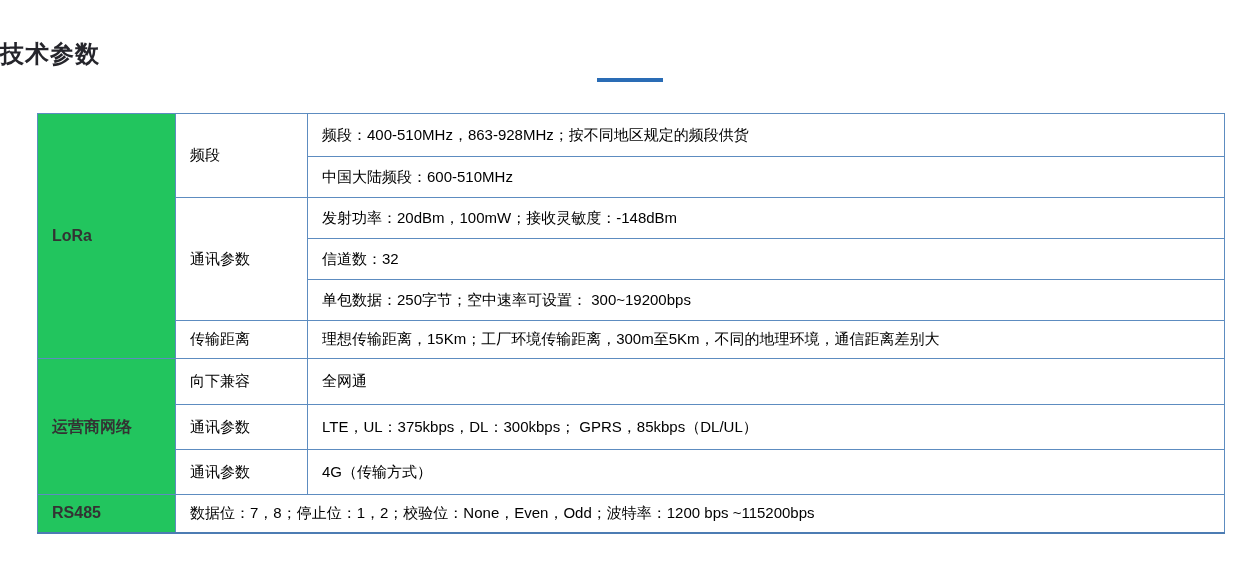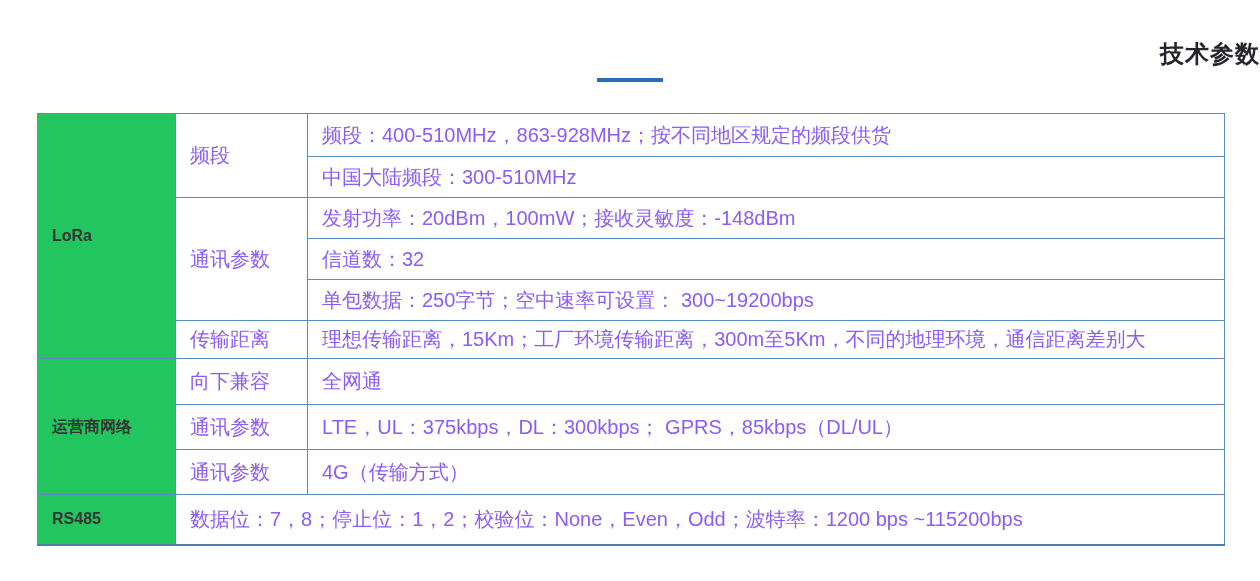--- a/index.html
+++ b/index.html
@@ -6,21 +6,21 @@
     margin: 0;
     padding: 0;
     width: 1260px;
     height: 581px;
     background: #ffffff;
     font-family: "Liberation Sans", "DejaVu Sans", sans-serif;
     overflow: hidden;
   }
   .title-wrap {
     width: 100%;
-    text-align: right;
+    text-align: left;
     padding-top: 40px;
   }
   .page-title {
     display: inline-block;
     font-size: 24px;
     font-weight: bold;
     color: #25252b;
     letter-spacing: 1px;
     line-height: 1.2;
   }
@@ -33,22 +33,22 @@
   .spec-table {
     position: absolute;
     left: 37px;
     top: 113px;
     width: 1188px;
     border-collapse: collapse;
     table-layout: fixed;
   }
   .spec-table td {
     border: 1px solid #5d8cc0;
-    font-size: 20px;
-    color: #8b5cf6;
+    font-size: 15px;
+    color: #000000;
     padding: 0 14px;
     vertical-align: middle;
     line-height: 1.35;
     background: #ffffff;
     overflow: hidden;
     white-space: nowrap;
   }
   .spec-table td.cat {
     background: #22c55e;
     font-weight: bold;
@@ -56,21 +56,21 @@
     color: #333333;
   }
   .spec-table { border-bottom: 2px solid #4c7cb3; }
   col.c-cat   { width: 138px; }
   col.c-param { width: 132px; }
   tr.h43 { height: 43px; }
   tr.h41 { height: 41px; }
   tr.h38 { height: 38px; }
   tr.h46 { height: 46px; }
   tr.h45 { height: 45px; }
-  tr.h50 { height: 50px; padding-left: 32px; }
+  tr.h50 { height: 38px; padding-left: 32px; }
 </style>
 </head>
 <body>
 
 <div class="title-wrap">
   <div class="page-title">技术参数</div>
   <div class="title-underline"></div>
 </div>
 
 <table class="spec-table">
@@ -80,21 +80,21 @@
     <col>
   </colgroup>
 
   <tbody>
       <tr class="h43">
     <td class="cat" rowspan="6">LoRa</td>
     <td class="param" rowspan="2">频段</td>
     <td class="val">频段：400-510MHz，863-928MHz；按不同地区规定的频段供货</td>
   </tr>
   <tr class="h41">
-    <td class="val">中国大陆频段：300-510MHz</td>
+    <td class="val">中国大陆频段：600-510MHz</td>
   </tr>
   <tr class="h41">
     <td class="param" rowspan="3">通讯参数</td>
     <td class="val">发射功率：20dBm，100mW；接收灵敏度：-148dBm</td>
   </tr>
   <tr class="h41">
     <td class="val">信道数：32</td>
   </tr>
   <tr class="h41">
     <td class="val">单包数据：250字节；空中速率可设置： 300~19200bps</td>

